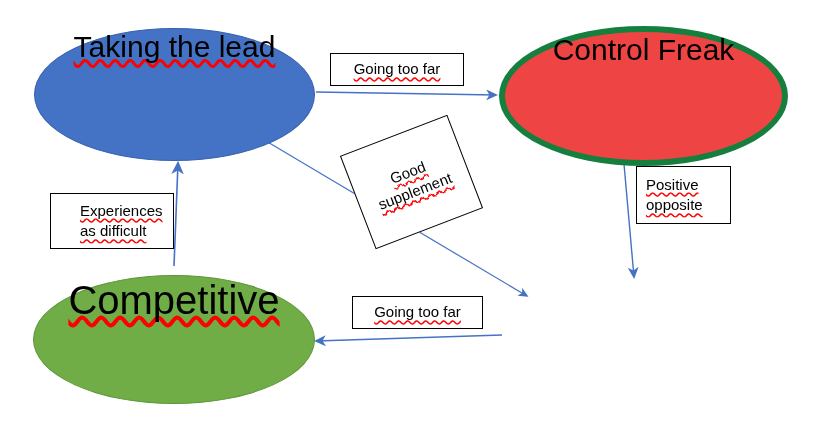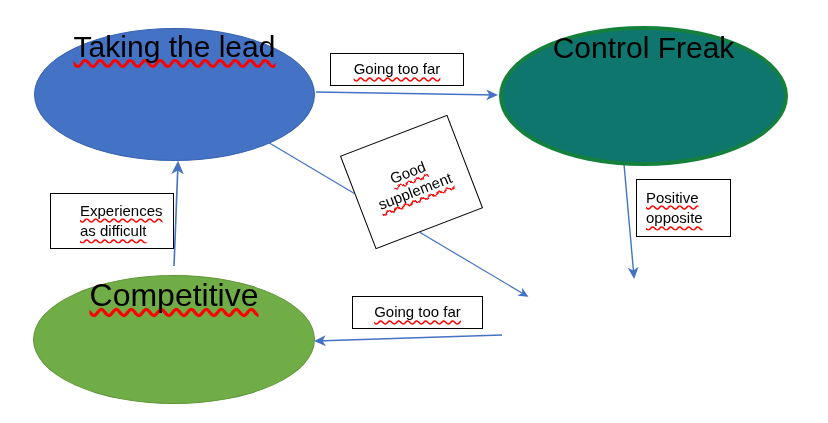--- a/index.html
+++ b/index.html
@@ -44,31 +44,31 @@
 
   #node-taking-the-lead {
     left: 34px; top: 28px; width: 281px; height: 133px;
     background: #4472C4;
     border: 1px solid #3762ae;
   }
   #node-taking-the-lead .node-label { font-size: 30px; }
 
   #node-control-freak {
     left: 499px; top: 26px; width: 289px; height: 140px;
-    background: #0f766e;
-    border: 4px solid #15803d;
+    background: #ef4444;
+    border: 6px solid #15803d;
   }
   #node-control-freak .node-label { font-size: 30px; }
 
   #node-competitive {
     left: 33px; top: 275px; width: 282px; height: 129px;
     background: #70AD47;
     border: 1px solid #5f9539;
   }
-  #node-competitive .node-label { font-size: 32px; }
+  #node-competitive .node-label { font-size: 40px; }
 
   #node-keeps-promises {
     left: 504px; top: 270px; width: 287px; height: 136px;
     background: #ED7D31;
     border: 1px solid #cf6a25;
   }
   #node-keeps-promises .node-label { font-size: 19px; line-height: 1.35; }
 
   .label-box {
     position: absolute;
@@ -93,21 +93,21 @@
     transform: rotate(-21deg);
     justify-content: center;
     text-align: center;
     padding: 0 8px;
   }
   #label-experiences-as-difficult {
     left: 50px; top: 193px; width: 124px; height: 56px;
     padding-left: 29px;
   }
   #label-positive-opposite {
-    left: 636px; top: 179px; width: 95px; height: 58px;
+    left: 636px; top: 166px; width: 95px; height: 58px;
     padding-left: 9px;
   }
   #label-going-too-far-bottom {
     left: 352px; top: 296px; width: 131px; height: 33px;
     justify-content: center;
   }
 
   .squiggle {
     text-decoration: underline wavy #FF0000;
     text-decoration-skip-ink: none;

